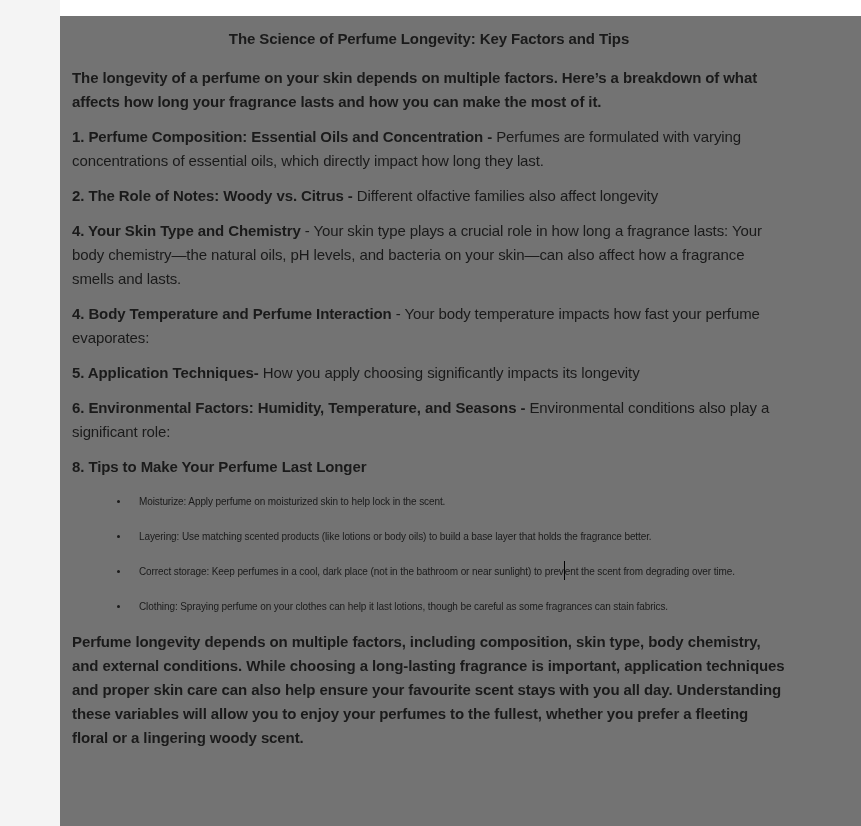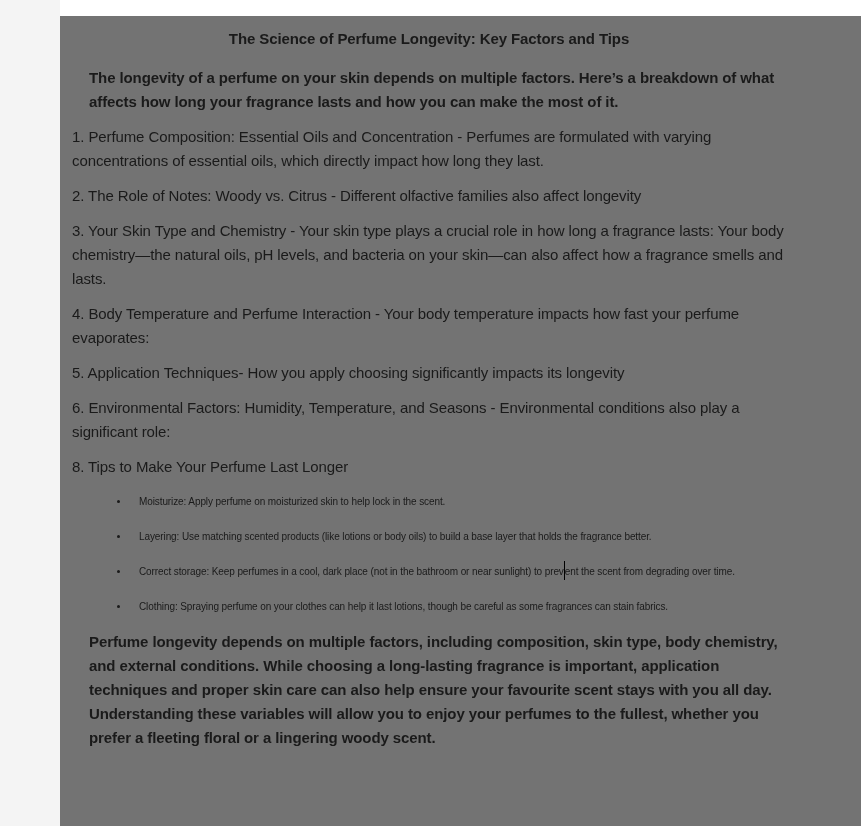--- a/index.html
+++ b/index.html
@@ -46,22 +46,22 @@
     line-height: 24px;
     margin: 11px 0 15px 0;
     letter-spacing: -0.1px;
   }
   p.para {
     font-size: 15px;
     line-height: 24px;
     margin: 0 0 11px 0;
     letter-spacing: -0.1px;
   }
-  p.bold-para { font-weight: 700; margin-left: 17px; }
-  .h-bold { font-weight: 400; text-align: center; }
+  p.bold-para { font-weight: 700; }
+  .h-bold { font-weight: 700; text-align: center; }
   ul.tips-list {
     margin: 0 0 11px 0;
     padding: 0 0 0 58px;
     list-style: disc outside;
   }
   ul.tips-list li {
     font-size: 10px;
     line-height: 24px;
     margin: 0 0 11px 0;
     letter-spacing: -0.1px;
@@ -86,21 +86,21 @@
   <div class="page">
 
     <div class="doc-title">The Science of Perfume Longevity: Key Factors and Tips</div>
 
     <p class="para bold-para">The longevity of a perfume on your skin depends on multiple factors. Here’s a breakdown of what affects how long your fragrance lasts and how you can make the most of it.</p>
 
     <p class="para"><span class="h-bold">1. Perfume Composition: Essential Oils and Concentration - </span><span>Perfumes are formulated with varying concentrations of essential oils, which directly impact how long they last.</span></p>
 
     <p class="para"><span class="h-bold">2. The Role of Notes: Woody vs. Citrus - </span><span>Different olfactive families also affect longevity</span></p>
 
-    <p class="para"><span class="h-bold">3. Your Skin Type and Chemistry</span><span> - Your skin type plays a crucial role in how long a fragrance lasts: Your body chemistry—the natural oils, pH levels, and bacteria on your skin—can also affect how a fragrance smells and lasts.</span></p>
+    <p class="para"><span class="h-bold">4. Your Skin Type and Chemistry</span><span> - Your skin type plays a crucial role in how long a fragrance lasts: Your body chemistry—the natural oils, pH levels, and bacteria on your skin—can also affect how a fragrance smells and lasts.</span></p>
 
     <p class="para"><span class="h-bold">4. Body Temperature and Perfume Interaction</span><span> - Your body temperature impacts how fast your perfume evaporates:</span></p>
 
     <p class="para"><span class="h-bold">5. Application Techniques-</span><span> How you apply choosing significantly impacts its longevity</span></p>
 
     <p class="para"><span class="h-bold">6. Environmental Factors: Humidity, Temperature, and Seasons - </span><span>Environmental conditions also play a significant role:</span></p>
 
     <p class="para"><span class="h-bold">8. Tips to Make Your Perfume Last Longer</span></p>
 
     <ul class="tips-list">

